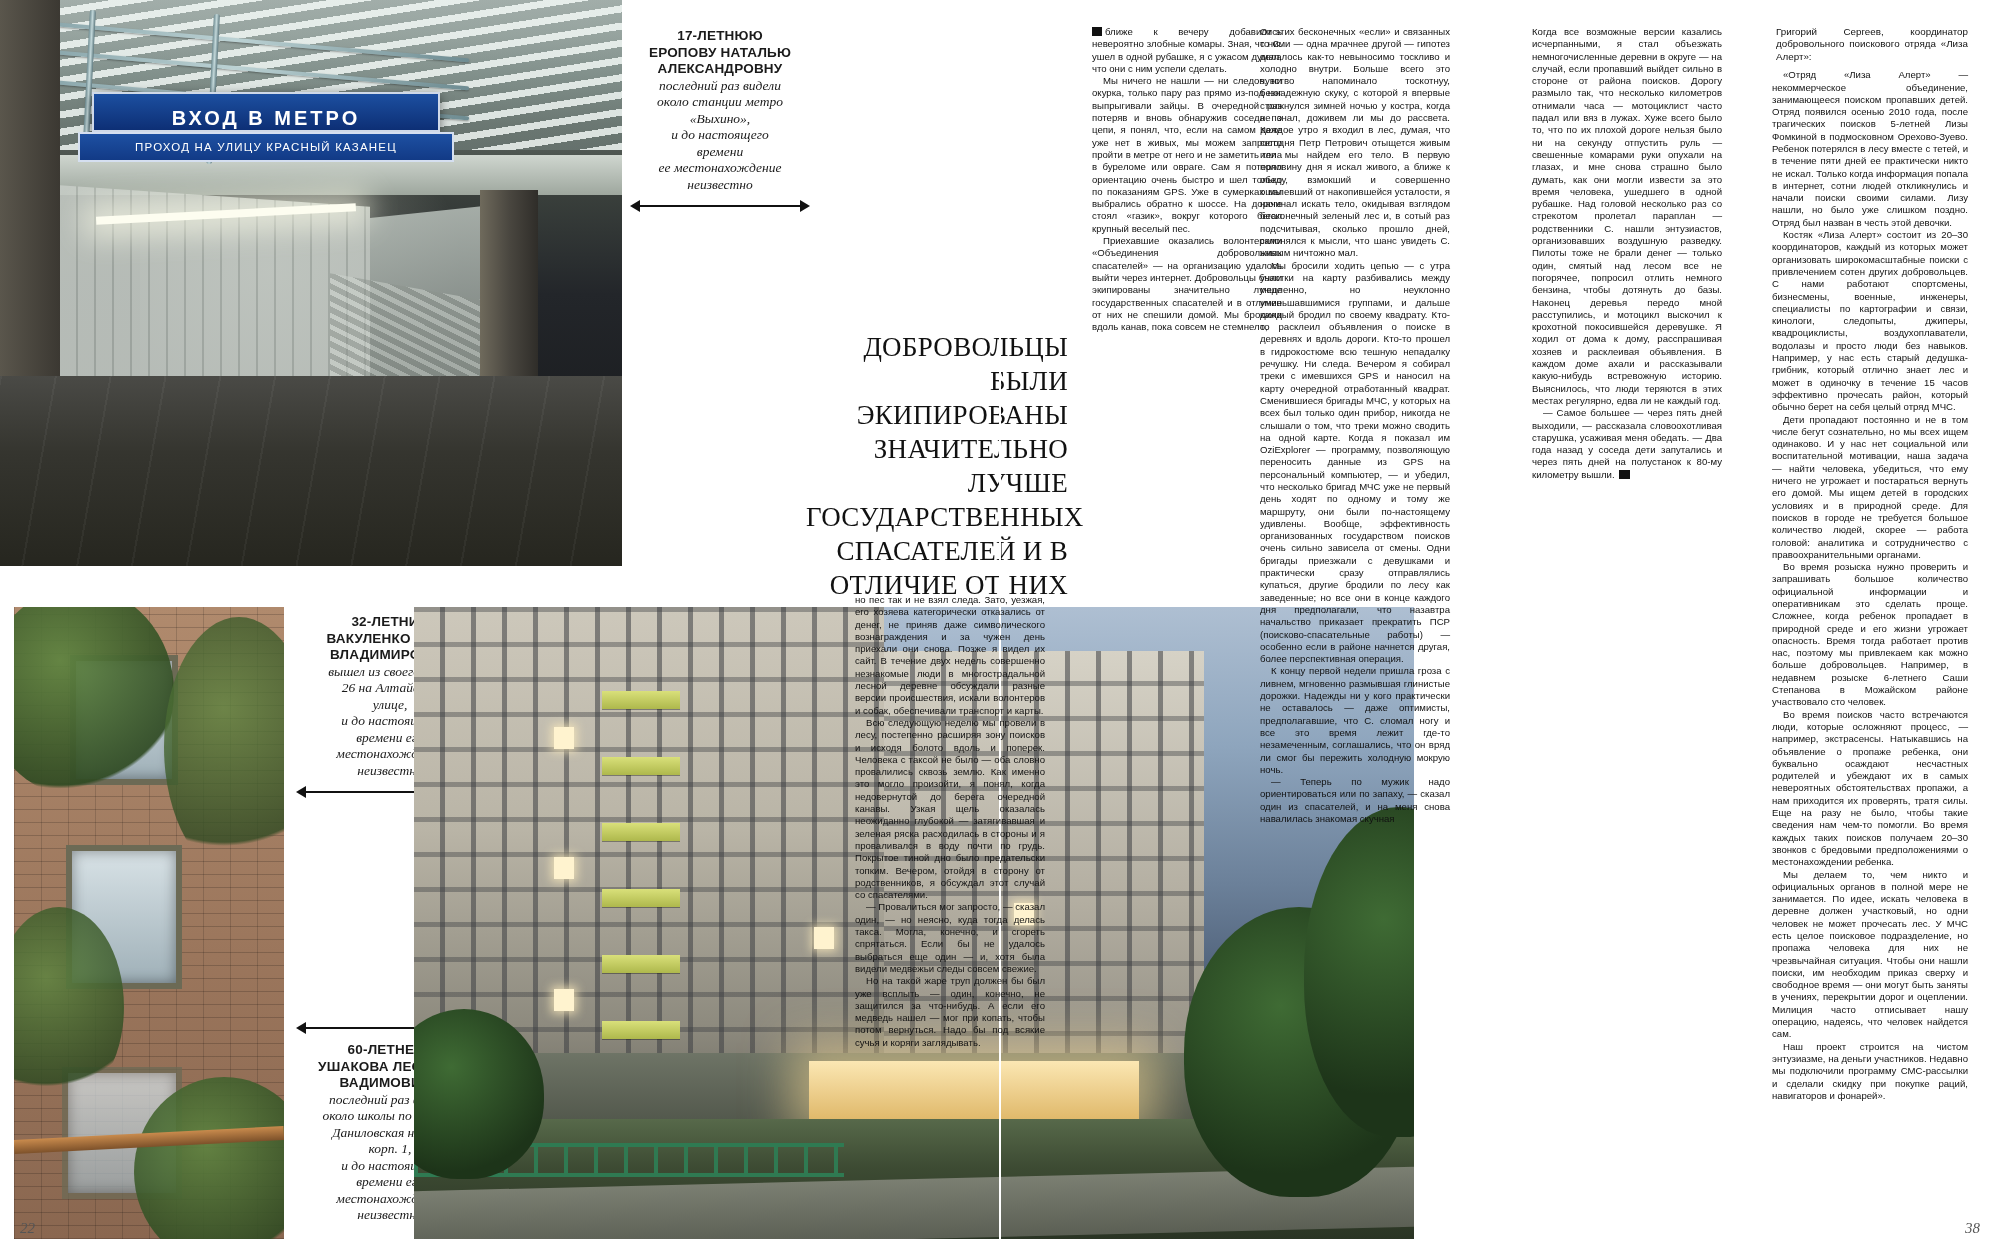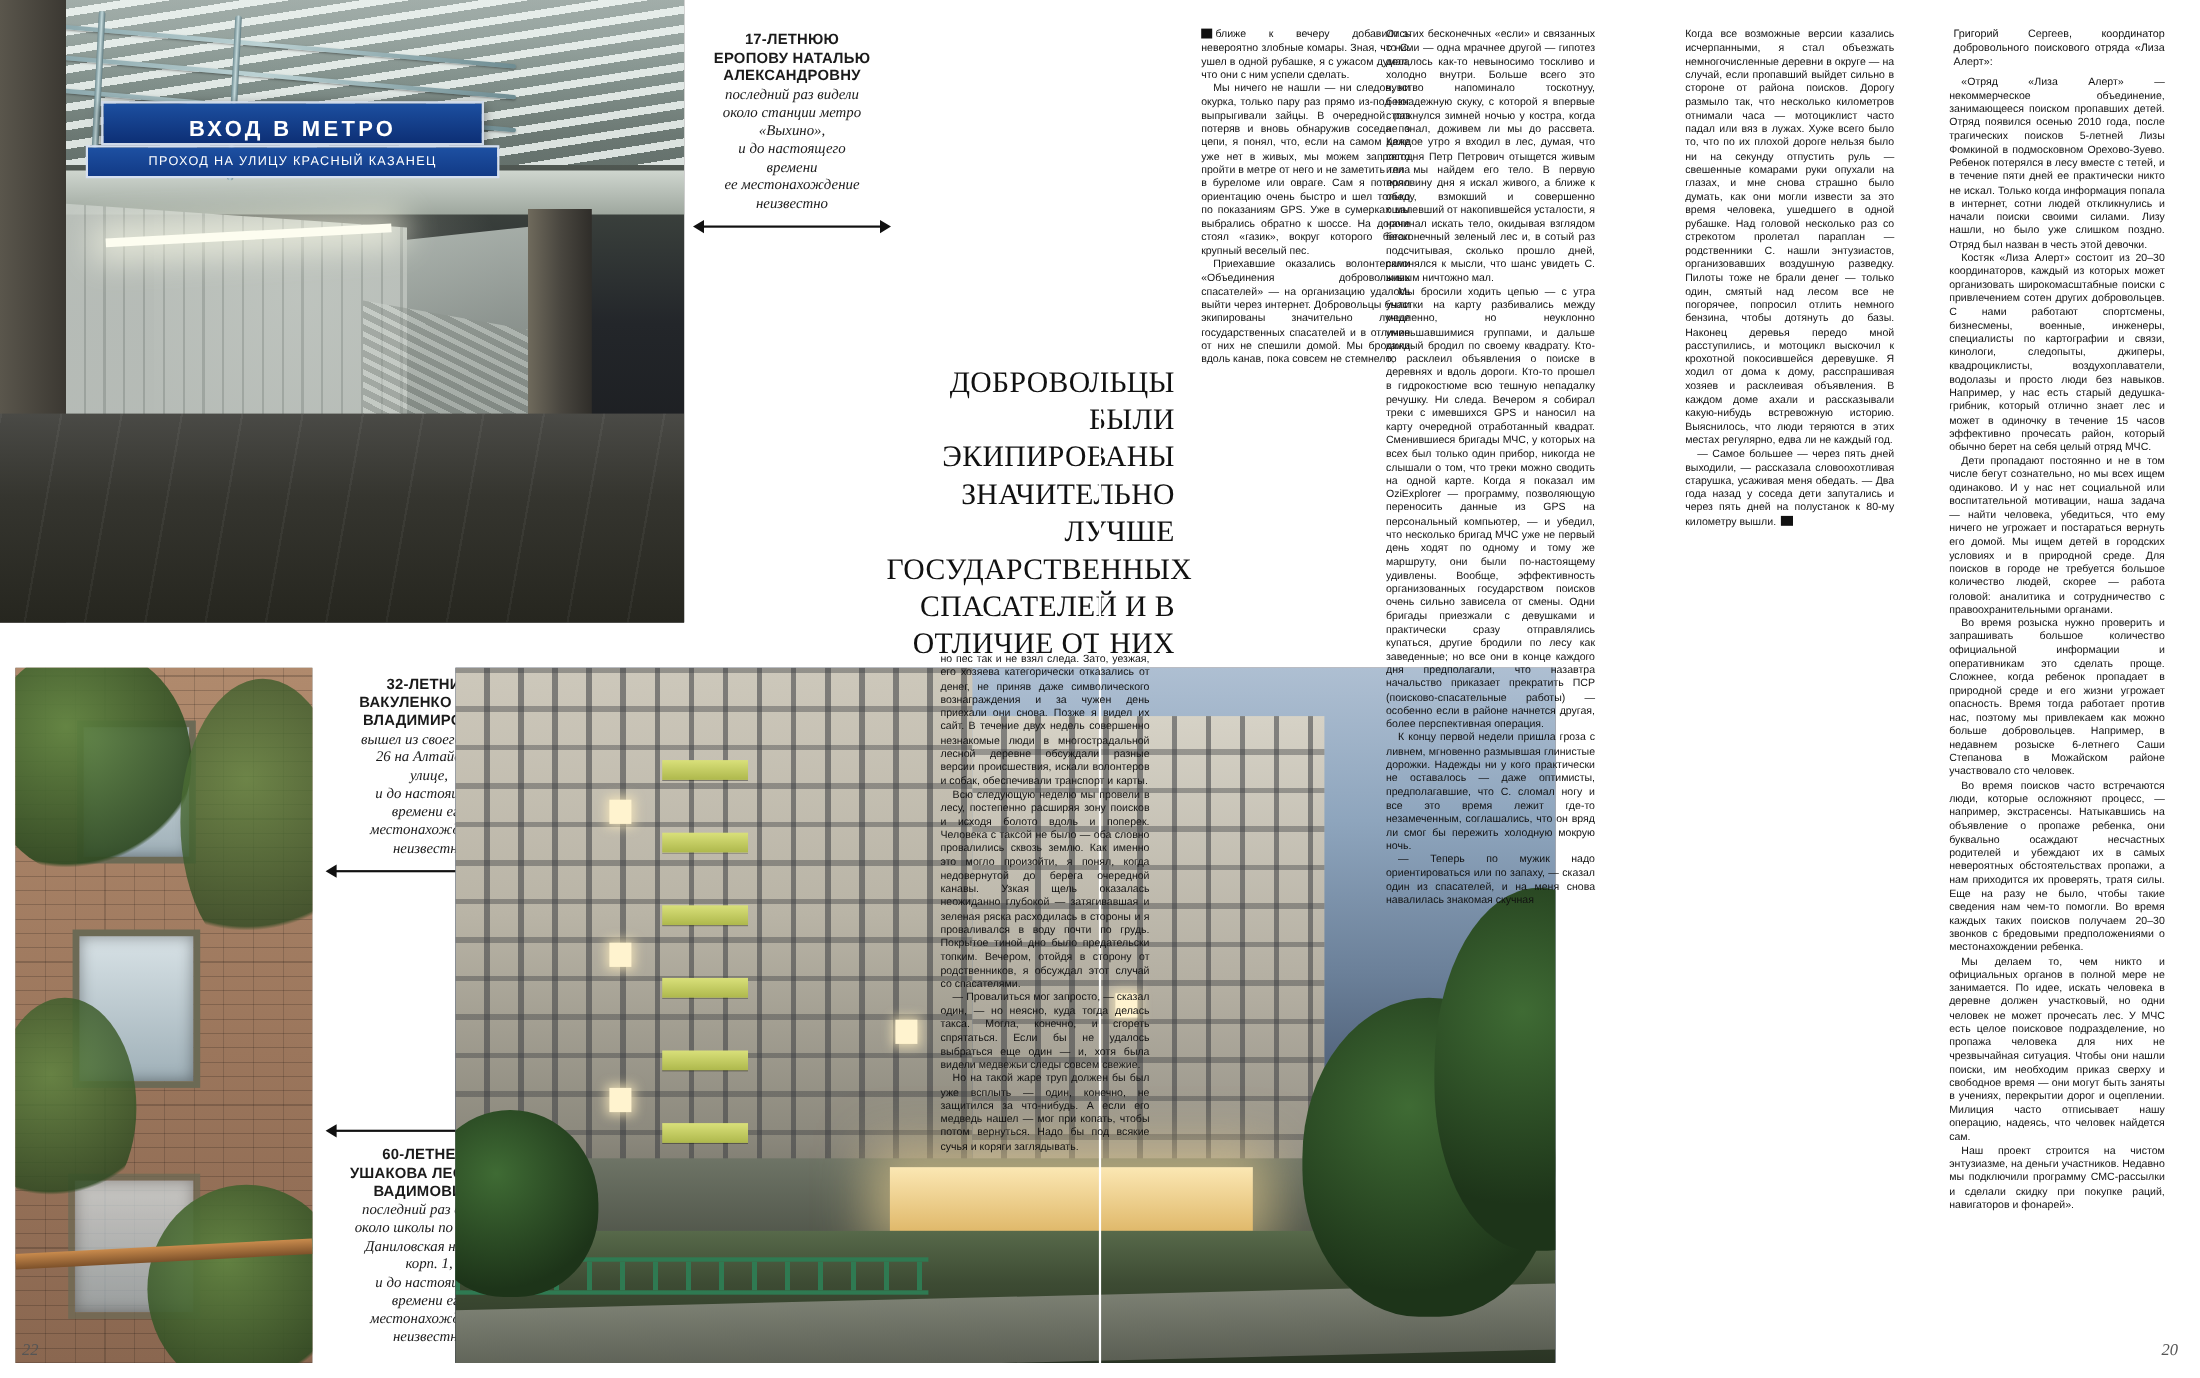--- a/index.html
+++ b/index.html
@@ -424,15 +424,15 @@
     <p>«Отряд «Лиза Алерт» — некоммерческое объединение, занимающееся поиском пропавших детей. Отряд появился осенью 2010 года, после трагических поисков 5-летней Лизы Фомкиной в подмосковном Орехово-Зуево. Ребенок потерялся в лесу вместе с тетей, и в течение пяти дней ее практически никто не искал. Только когда информация попала в интернет, сотни людей откликнулись и начали поиски своими силами. Лизу нашли, но было уже слишком поздно. Отряд был назван в честь этой девочки.</p>
     <p>Костяк «Лиза Алерт» состоит из 20–30 координаторов, каждый из которых может организовать широкомасштабные поиски с привлечением сотен других добровольцев. С нами работают спортсмены, бизнесмены, военные, инженеры, специалисты по картографии и связи, кинологи, следопыты, джиперы, квадроциклисты, воздухоплаватели, водолазы и просто люди без навыков. Например, у нас есть старый дедушка-грибник, который отлично знает лес и может в одиночку в течение 15 часов эффективно прочесать район, который обычно берет на себя целый отряд МЧС.</p>
     <p>Дети пропадают постоянно и не в том числе бегут сознательно, но мы всех ищем одинаково. И у нас нет социальной или воспитательной мотивации, наша задача — найти человека, убедиться, что ему ничего не угрожает и постараться вернуть его домой. Мы ищем детей в городских условиях и в природной среде. Для поисков в городе не требуется большое количество людей, скорее — работа головой: аналитика и сотрудничество с правоохранительными органами.</p>
     <p>Во время розыска нужно проверить и запрашивать большое количество официальной информации и оперативникам это сделать проще. Сложнее, когда ребенок пропадает в природной среде и его жизни угрожает опасность. Время тогда работает против нас, поэтому мы привлекаем как можно больше добровольцев. Например, в недавнем розыске 6-летнего Саши Степанова в Можайском районе участвовало сто человек.</p>
     <p>Во время поисков часто встречаются люди, которые осложняют процесс, — например, экстрасенсы. Натыкавшись на объявление о пропаже ребенка, они буквально осаждают несчастных родителей и убеждают их в самых невероятных обстоятельствах пропажи, а нам приходится их проверять, тратя силы. Еще на разу не было, чтобы такие сведения нам чем-то помогли. Во время каждых таких поисков получаем 20–30 звонков с бредовыми предположениями о местонахождении ребенка.</p>
     <p>Мы делаем то, чем никто и официальных органов в полной мере не занимается. По идее, искать человека в деревне должен участковый, но одни человек не может прочесать лес. У МЧС есть целое поисковое подразделение, но пропажа человека для них не чрезвычайная ситуация. Чтобы они нашли поиски, им необходим приказ сверху и свободное время — они могут быть заняты в учениях, перекрытии дорог и оцеплении. Милиция часто отписывает нашу операцию, надеясь, что человек найдется сам.</p>
     <p>Наш проект строится на чистом энтузиазме, на деньги участников. Недавно мы подключили программу СМС-рассылки и сделали скидку при покупке раций, навигаторов и фонарей».</p>
   </div>
 
   <div class="folio" id="folio-left">22</div>
-  <div class="folio" id="folio-right">20</div>
+  <div class="folio" id="folio-right">38</div>
 
 </div>
 
 </body></html>

